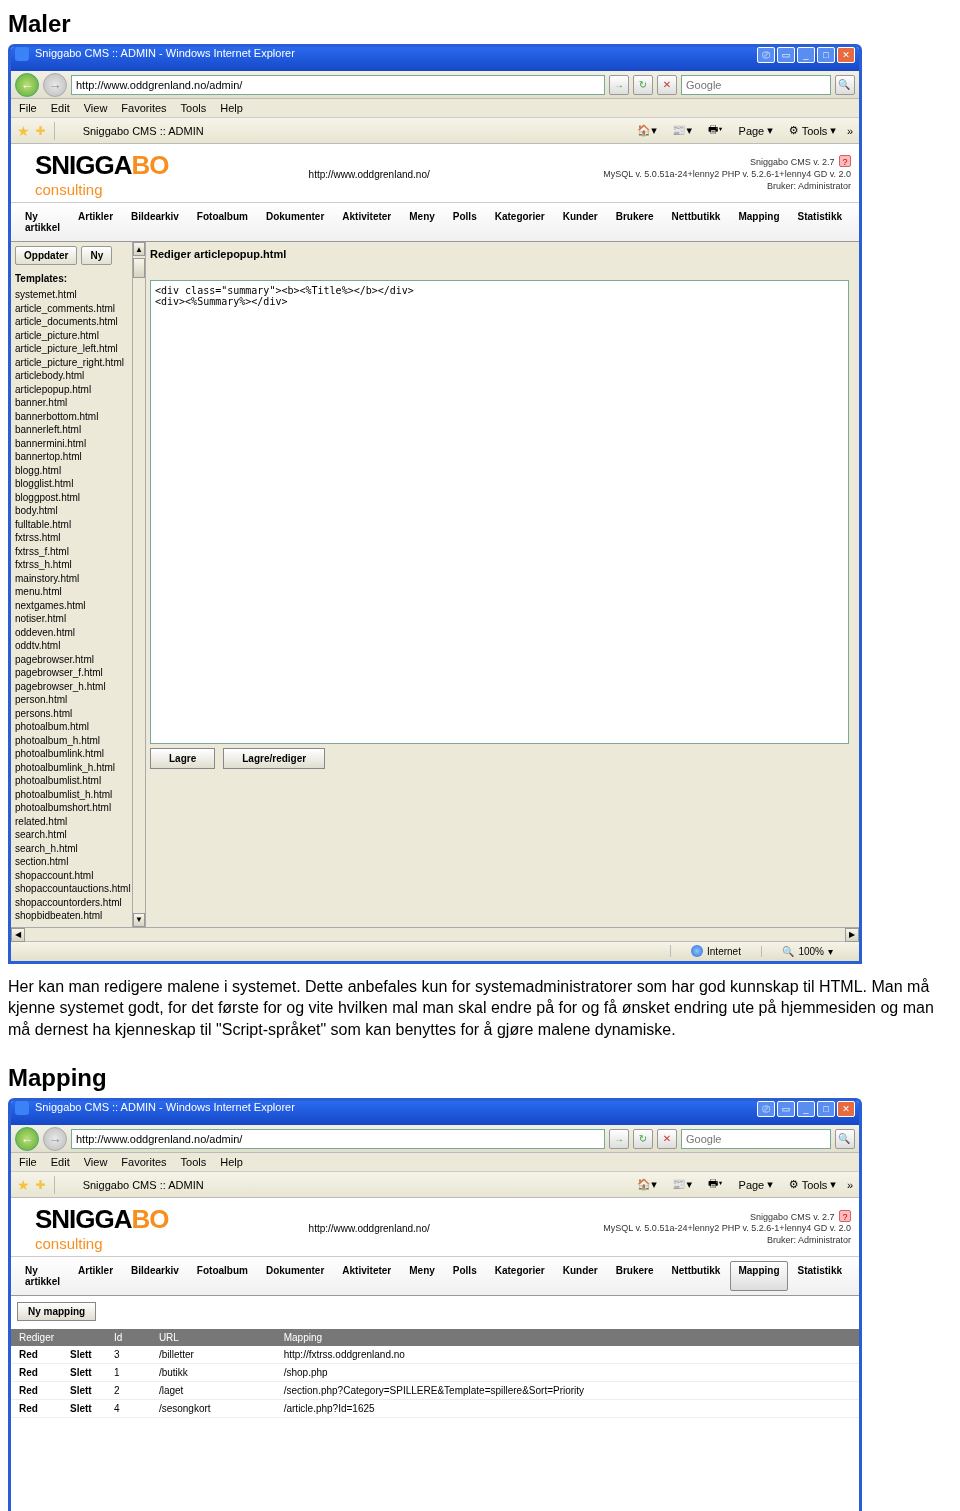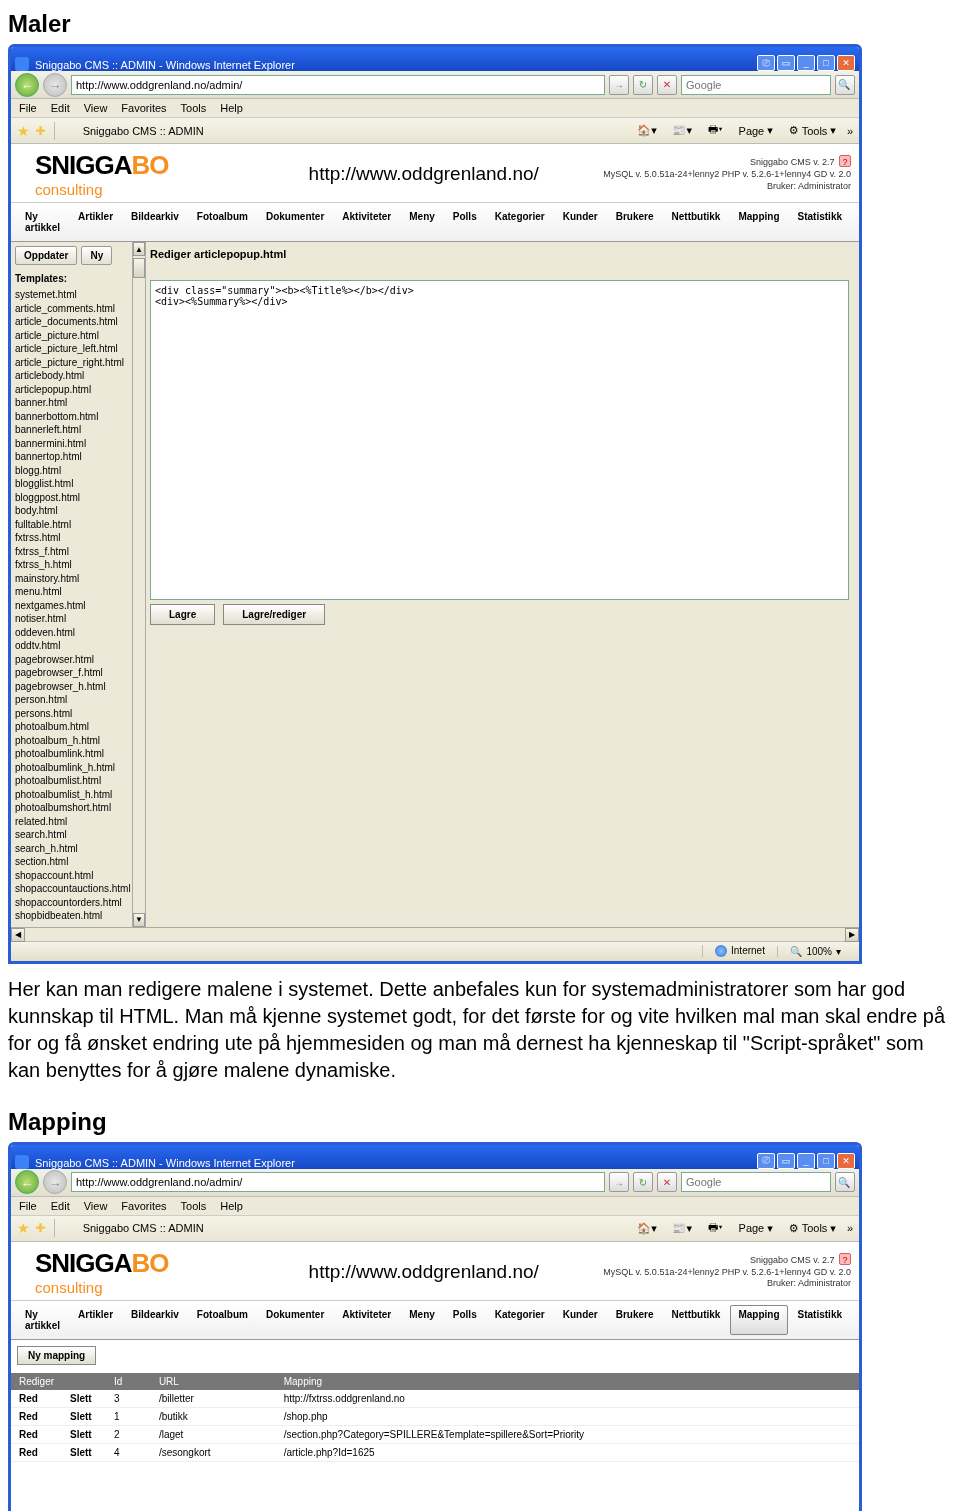--- a/index.html
+++ b/index.html
@@ -1,22 +1,22 @@
 <!DOCTYPE html>
 <html><head>
 <meta charset="utf-8">
 <style>
   * { box-sizing: border-box; margin: 0; padding: 0; }
   body { font-family: Arial, sans-serif; font-size: 11px; background: #fff; color: #000; width: 960px; }
   
   h1 { font-size: 24px; font-weight: bold; margin: 10px 8px 6px; }
-  .body-text { font-size: 20px; margin: 12px 8px 24px; line-height: 1.35; }
+  .body-text { font-size: 16px; margin: 12px 8px 24px; line-height: 1.35; }
   
   .browser-window { border: 3px solid #2a5ed4; border-radius: 6px 6px 0 0; background: #ece9d8; margin: 0 8px 6px; width: 854px; overflow: hidden; }
-  .title-bar { background: linear-gradient(#2a6af0,#1648c6); color: #fff; display: flex; align-items: flex-end; height: 24px; padding: 0 4px; font-size: 11px; }
+  .title-bar { background: linear-gradient(#2a6af0,#1648c6); color: #fff; display: flex; align-items: flex-start; height: 24px; padding: 0 4px; font-size: 11px; }
   .title-bar .ie-icon { width: 14px; height: 14px; background: #3b82f6; border-radius: 3px; margin-right: 6px; display: inline-block; }
   .title-bar .spacer { flex: 1; }
   .title-bar .win-btns { display: flex; gap: 2px; }
   .title-bar .win-btn { width: 18px; height: 16px; background: #5a8df0; border: 1px solid #fff; border-radius: 2px; display: flex; align-items: center; justify-content: center; font-size: 9px; color: #fff; }
   .title-bar .win-btn.close { background: #e86a3f; }
   
   .addr-bar { background: linear-gradient(#f2f1e6,#e2dfcb); display: flex; align-items: center; height: 28px; padding: 2px 4px; gap: 4px; border-bottom: 1px solid #bbb; }
   .nav-btn { width: 24px; height: 24px; border-radius: 12px; background: radial-gradient(#b9e07a,#5fa82e); border: 1px solid #4a7; display: flex; align-items: center; justify-content: center; color: #fff; font-size: 13px; }
   .nav-btn.disabled { background: radial-gradient(#e8e8e8,#bbb); color:#888; border-color:#aaa;}
   .addr-input { flex: 1; height: 20px; border: 1px solid #7a9; background: #fff; padding: 0 4px; font-size: 11px; }
@@ -29,52 +29,52 @@
   .tool-sep { width:1px; height:18px; background:#bbb; margin:0 2px; }
   .tool-right { flex:1; display:flex; justify-content:flex-end; gap:6px; align-items:center;}
   .tool-item { display:flex; align-items:center; gap:3px; padding:2px 4px; border:1px solid transparent;}
   .tiny-icon{width:14px;height:14px;display:inline-block;}
   
   .page-area { background: #fff; }
   .page-header { display:flex; align-items:center; padding: 6px 8px 4px; gap:20px;margin-left:16px; }
   .logo { font-size: 26px; font-weight: 900; letter-spacing: -1px; }
   .logo .l1{color:#000;} .logo .l2{color:#f78f1e;}
   .logo-sub { font-size:15px; color:#f78f1e; font-weight:normal;letter-spacing:0;}
-  .page-url { font-size: 19px; color:#000; margin-left:120px;}
+  .page-url { font-size: 10px; color:#000; margin-left:120px;}
   .page-meta { margin-left:auto; text-align:right; font-size:9px; color:#333; line-height:1.3;}
   .page-meta .help{color:#c00;display:inline-block;width:12px;height:12px;background:#fbb;border:1px solid #c66;text-align:center;line-height:12px;border-radius:2px;margin-left:2px;}
   
   .main-nav { background: linear-gradient(#fff,#f0f0f0); border-top:1px solid #ccc; border-bottom:1px solid #999; display:flex; padding: 4px 6px; gap:2px; font-size:10px; font-weight:bold;}
   .main-nav .nitem{ padding:3px 7px; border:1px solid transparent; border-radius:2px;}
   .main-nav .nitem.active{ border-color:#888; background:linear-gradient(#fff,#ddd);}
   
   .content-wrap { display:flex; background:#5eead4; min-height:460px;}
   .sidebar { width:135px; background:#ece9d8; border-right:0; padding:4px; font-size:10px; position:relative;}
   .sidebar-scroll{position:absolute;right:0;top:0;bottom:0;width:14px;background:#ece9d8;border-left:1px solid #aaa;border-right:1px solid #aaa;}
   .sb-arrow{height:14px;background:linear-gradient(#f8f6eb,#d6d3bf);border:1px solid #999;display:flex;align-items:center;justify-content:center;font-size:8px;}
   .sb-thumb{height:20px;background:linear-gradient(#f8f6eb,#d6d3bf);border:1px solid #999;margin-top:2px;}
   .side-btns{display:flex;gap:4px;margin-bottom:8px;}
   .side-btn{padding:3px 8px;background:linear-gradient(#fff,#e2e0d0);border:1px solid #999;border-radius:2px;font-size:10px;font-weight:bold;}
   .side-head{font-weight:bold;margin:4px 0;}
   .tpl-list{line-height:1.35;overflow:hidden;}
   .tpl-list div{white-space:nowrap;}
   
   .main-col{flex:1;background:#ece9d8;padding:4px 10px 4px 4px;}
   .edit-head{font-weight:bold;font-size:11px;margin:2px 0 20px;}
-  .code-area{width:100%;height:320px;background:#fff;border:1px solid #7a9;padding:4px;font-family:monospace;font-size:10px;white-space:pre;resize:none;}
+  .code-area{width:100%;height:464px;background:#fff;border:1px solid #7a9;padding:4px;font-family:monospace;font-size:10px;white-space:pre;resize:none;}
   .save-row{margin-top:2px;display:flex;gap:8px;}
   .save-btn{padding:4px 18px;background:linear-gradient(#fff,#e0ded0);border:1px solid #888;font-size:10px;font-weight:bold;}
   
   .hscroll-bar{height:14px;background:#ece9d8;border-top:1px solid #aaa;display:flex;}
   .hscroll-bar .sb-arrow{width:14px;}
   .hscroll-bar .track{flex:1;}
   
   .status-bar{height:20px;background:linear-gradient(#f6f4e8,#e2dfcb);border-top:1px solid #bbb;display:flex;align-items:center;padding:0 6px;font-size:10px;}
   .status-bar .spacer{flex:1;}
-  .status-bar .zone{display:flex;gap:4px;border-left:1px solid #bbb;padding:0 12px;}
+  .status-bar .zone{display:flex;align-items:center;gap:4px;border-left:1px solid #bbb;padding:0 20px;}
   .globe{width:12px;height:12px;border-radius:6px;background:radial-gradient(#8fc3ff,#2a6cd4);display:inline-block;}
   
   
   .sw2 .content-wrap{min-height:230px;display:block;background:#fff;}
   .map-btn{margin:6px;padding:3px 10px;background:linear-gradient(#fff,#e0ded0);border:1px solid #888;font-size:10px;font-weight:bold;display:inline-block;}
   .map-table{width:100%;border-collapse:collapse;font-size:10px;margin-top:2px;}
   .map-table th{background:#777;color:#fff;text-align:left;padding:3px 8px;font-weight:normal;}
   .map-table td{padding:3px 8px;border-bottom:1px solid #eee;}
   .map-table .act{font-weight:bold;width:36px;}
   .map-table .act2{font-weight:bold;width:44px;}

